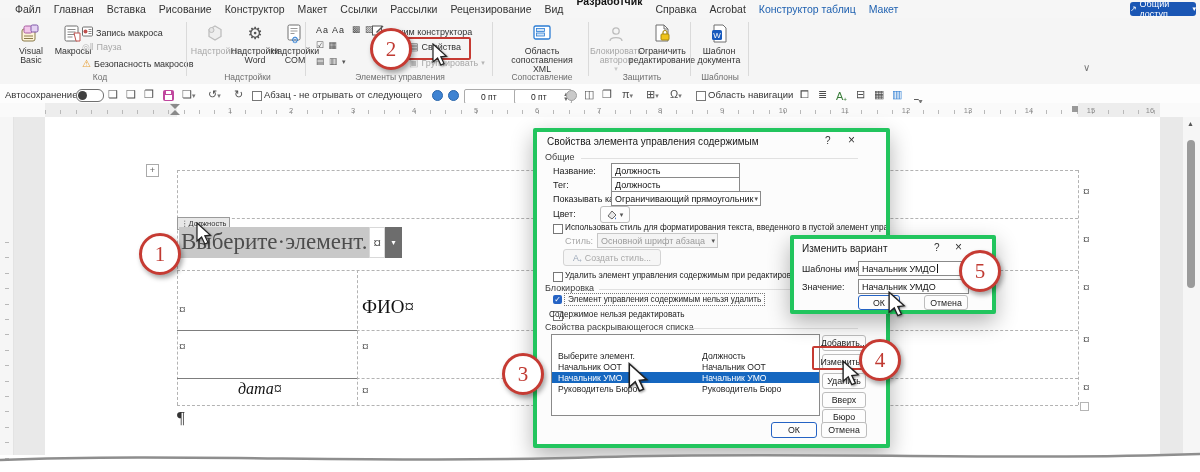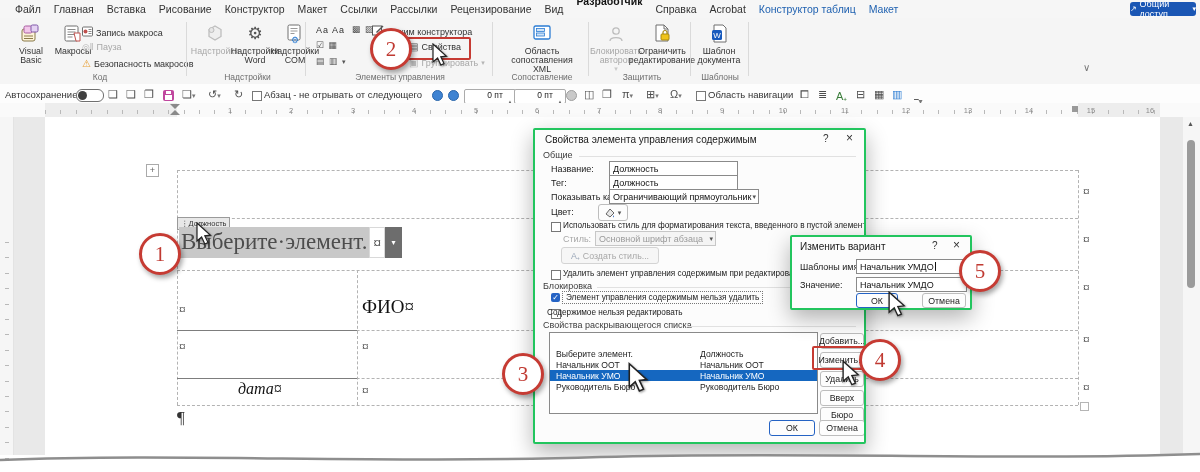--- a/index.html
+++ b/index.html
@@ -21,21 +21,21 @@
   .bigbtn .bic{height:22px;display:flex;align-items:center;justify-content:center;margin-bottom:2px;}
   .smbtn{display:flex;align-items:center;gap:3px;font-size:9px;color:#333;white-space:nowrap;}
   .dis{color:#a8a8a8 !important;}
   .gal{font-size:9px;color:#555;letter-spacing:1px;white-space:nowrap;}
   
   .qat{left:0;top:84px;width:1200px;height:19px;background:#fdfdfd;border-bottom:1px solid #e0e0e0;}
   .qt{font-size:9.5px;color:#333;}
   .qic{font-size:11px;color:#4d4d4d;}
   .toggle{width:26px;height:11px;border:1px solid #6f6f6f;border-radius:6px;background:#fff;}
   .toggle i{position:absolute;left:1px;top:1px;width:9px;height:9px;background:#3f3f3f;border-radius:50%;}
-  .spin{width:40px;height:13px;border:1px solid #ababab;background:#fff;font-size:8.5px;color:#222;display:flex;align-items:center;padding-left:10px;border-radius:2px;flex-direction:column;}
+  .spin{width:40px;height:13px;border:1px solid #ababab;background:#fff;font-size:8.5px;color:#222;display:flex;align-items:center;padding-left:16px;border-radius:2px;}
   .spin b{margin-left:auto;font-size:6px;color:#666;font-weight:normal;line-height:5px;padding-right:2px;}
   .dotblue{width:9px;height:9px;border-radius:50%;background:#3f83d2;border:1px solid #2a66ab;}
   .dotgray{width:9px;height:9px;border-radius:50%;background:#c9c9c9;border:1px solid #9f9f9f;}
   .cbx{width:8px;height:8px;border:1px solid #777;background:#fff;display:inline-block;}
   
   .hruler{left:0;top:103px;width:1200px;height:14px;background:#fafafa;border-bottom:1px solid #e6e6e6;}
   .rnum{top:106px;font-size:7.5px;color:#8a8a8a;transform:translateX(-50%);}
   .ticks{top:110px;height:4px;background:repeating-linear-gradient(to right,#b9b9b9 0 1px,transparent 1px 15.4px);}
   
   .docbg{left:13px;top:117px;width:1170px;height:338px;background:#e9e9e9;}
@@ -43,21 +43,21 @@
   .vticks{left:5px;top:125px;width:4px;height:320px;background:repeating-linear-gradient(to bottom,#b9b9b9 0 1px,transparent 1px 15.4px);}
   .page{left:45px;top:117px;width:1115px;height:338px;background:#fff;}
   .scroll{left:1183px;top:117px;width:17px;height:338px;background:#f6f6f6;}
   .thumb{left:1187px;top:140px;width:8px;height:148px;background:#9b9b9b;border-radius:4px;}
   .dash-h{border-top:1px dashed #b3b3b3;height:0;}
   .dash-v{border-left:1px dashed #b3b3b3;width:0;}
   .solid-h{height:0;border-top:1.5px solid #7d7d7d;}
   .ser{font-family:"Liberation Serif","DejaVu Serif",serif;}
   .cellmark{font-family:"Liberation Serif",serif;font-size:13px;color:#222;}
   
-  .dlg{background:#fcfcfc;border:2px solid #22c55e;border-radius:2px;box-shadow:0 8px 22px rgba(0,0,0,.3);font-size:9px;overflow:hidden;}
+  .dlg{background:#fcfcfc;border:4px solid #22c55e;border-radius:2px;box-shadow:0 8px 22px rgba(0,0,0,.3);font-size:9px;overflow:hidden;padding-left:20px;}
   .dtitle{font-size:10px;color:#1a1a1a;}
   .dx{font-size:12px;color:#333;}
   .grp{font-size:9px;color:#3c3c3c;background:#fcfcfc;padding-right:4px;}
   .grpline{height:0;border-top:1px solid #e1e1e1;}
   .lbl{font-size:9px;color:#1a1a1a;white-space:nowrap;}
   .small{font-size:8.2px;}
   .in{background:#fff;border:1px solid #8a8a8a;font-size:9px;color:#111;display:flex;align-items:center;padding-left:3px;white-space:nowrap;overflow:hidden;}
   .sel .chev{margin-left:auto;font-size:7px;color:#555;padding-right:2px;}
   .btn{background:#fdfdfd;border:1px solid #bdbdbd;border-radius:3px;font-size:8.8px;color:#222;display:flex;align-items:center;justify-content:center;white-space:nowrap;}
   .btn.def{border:1.5px solid #2563c4;}

